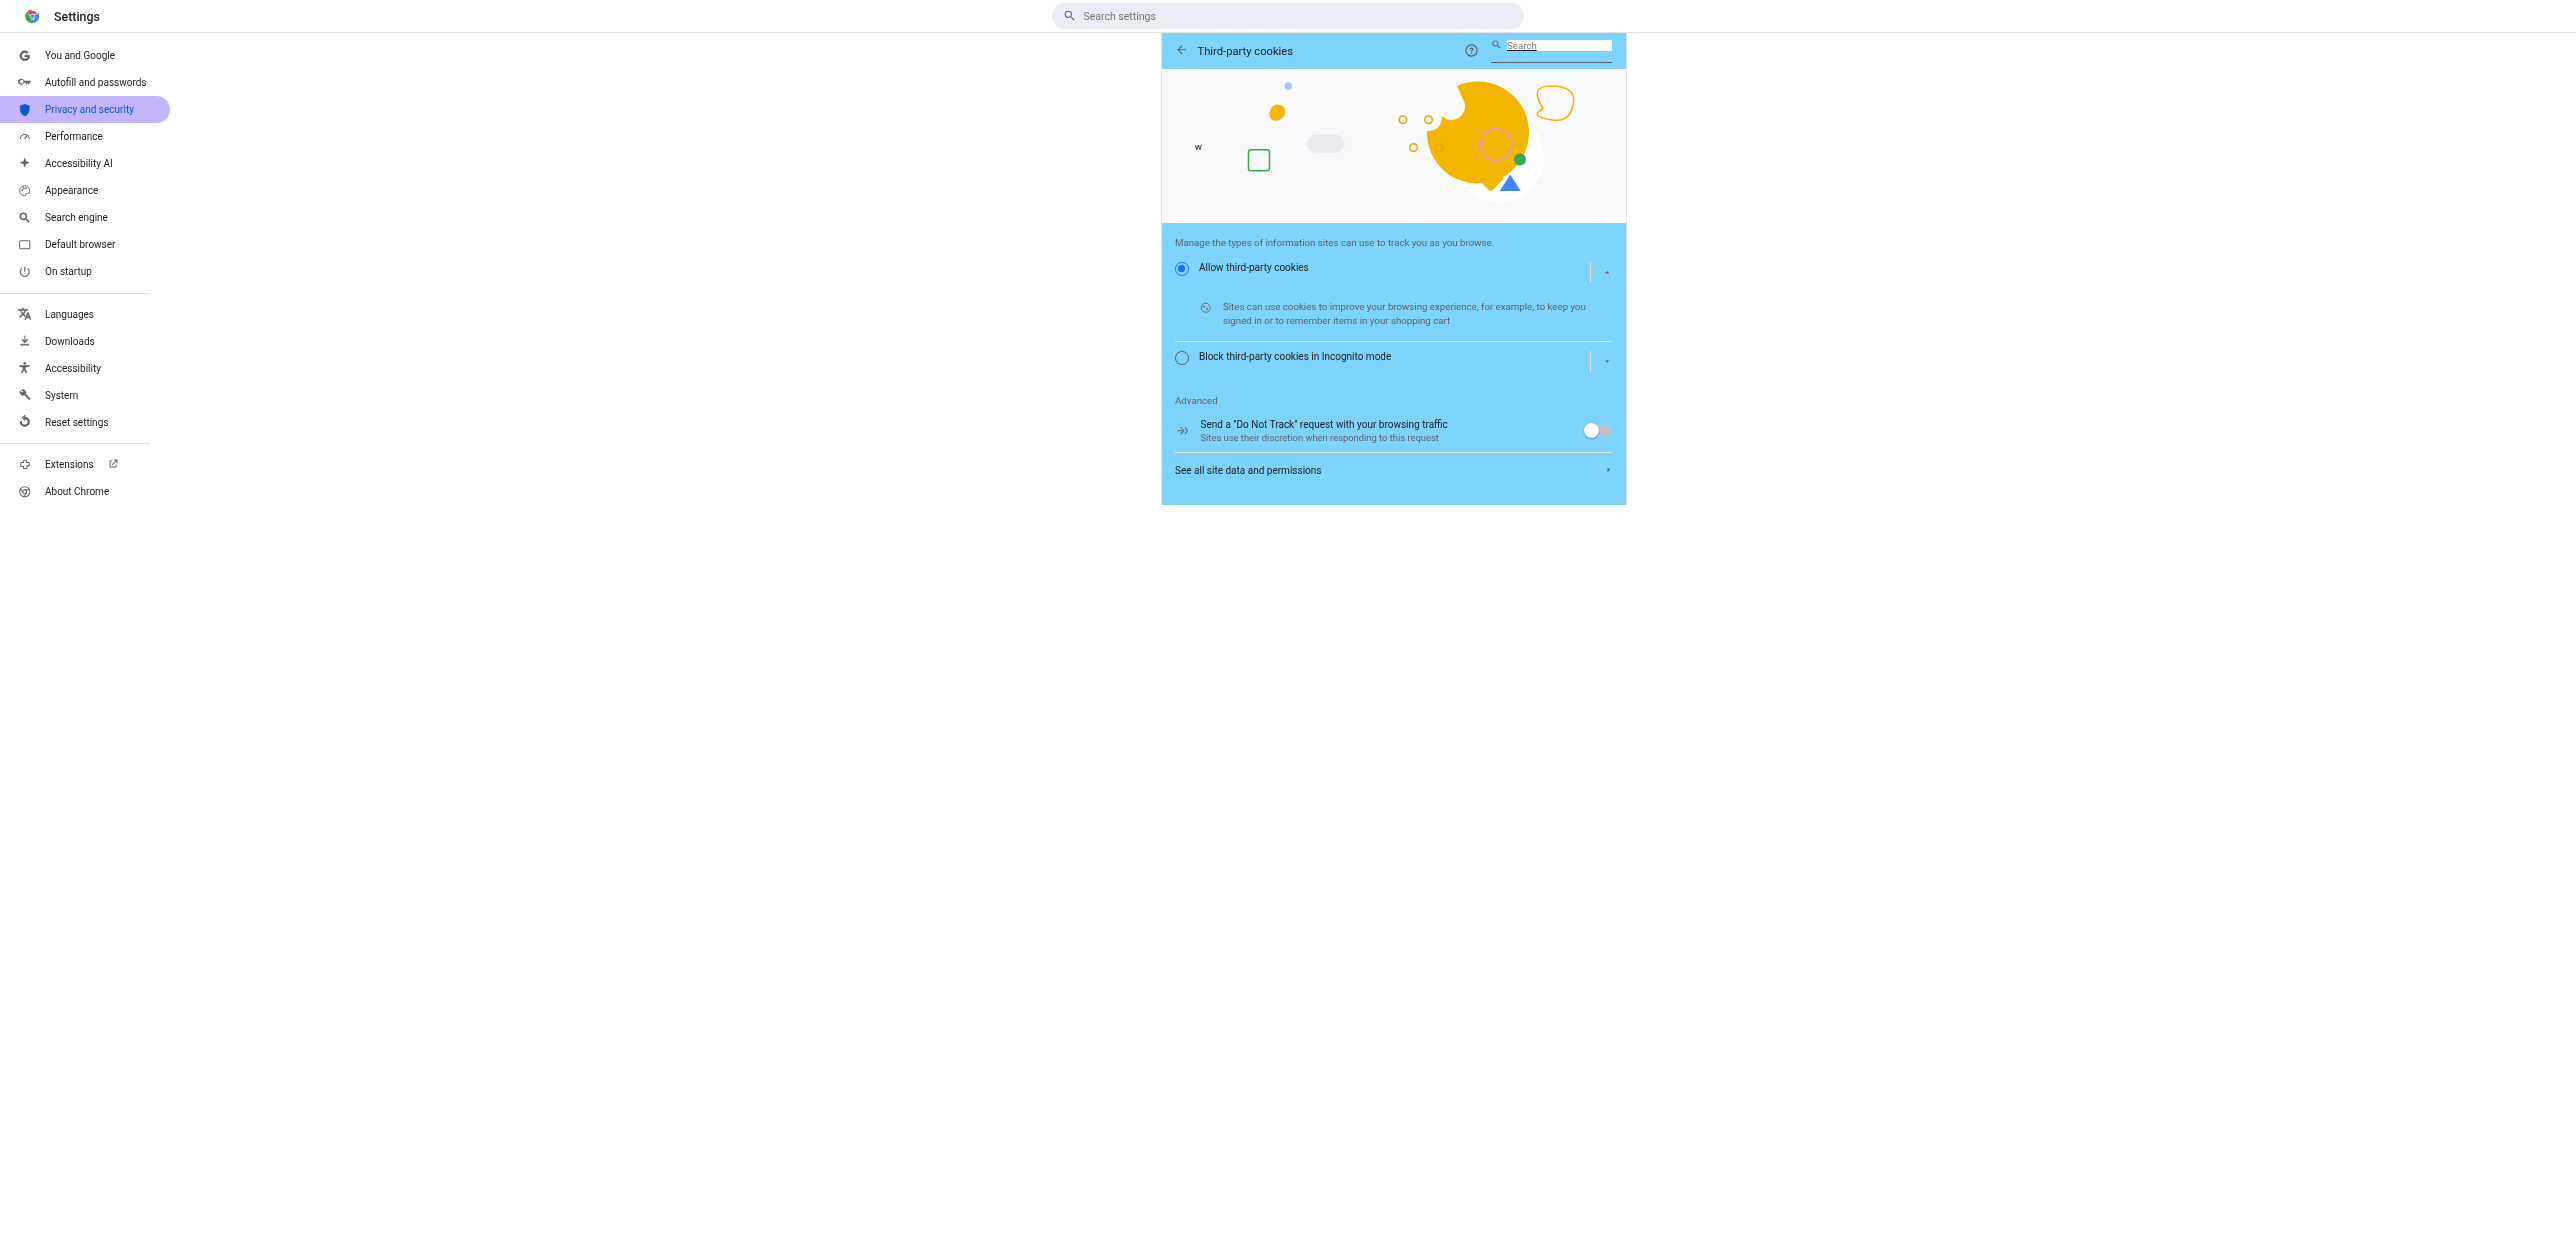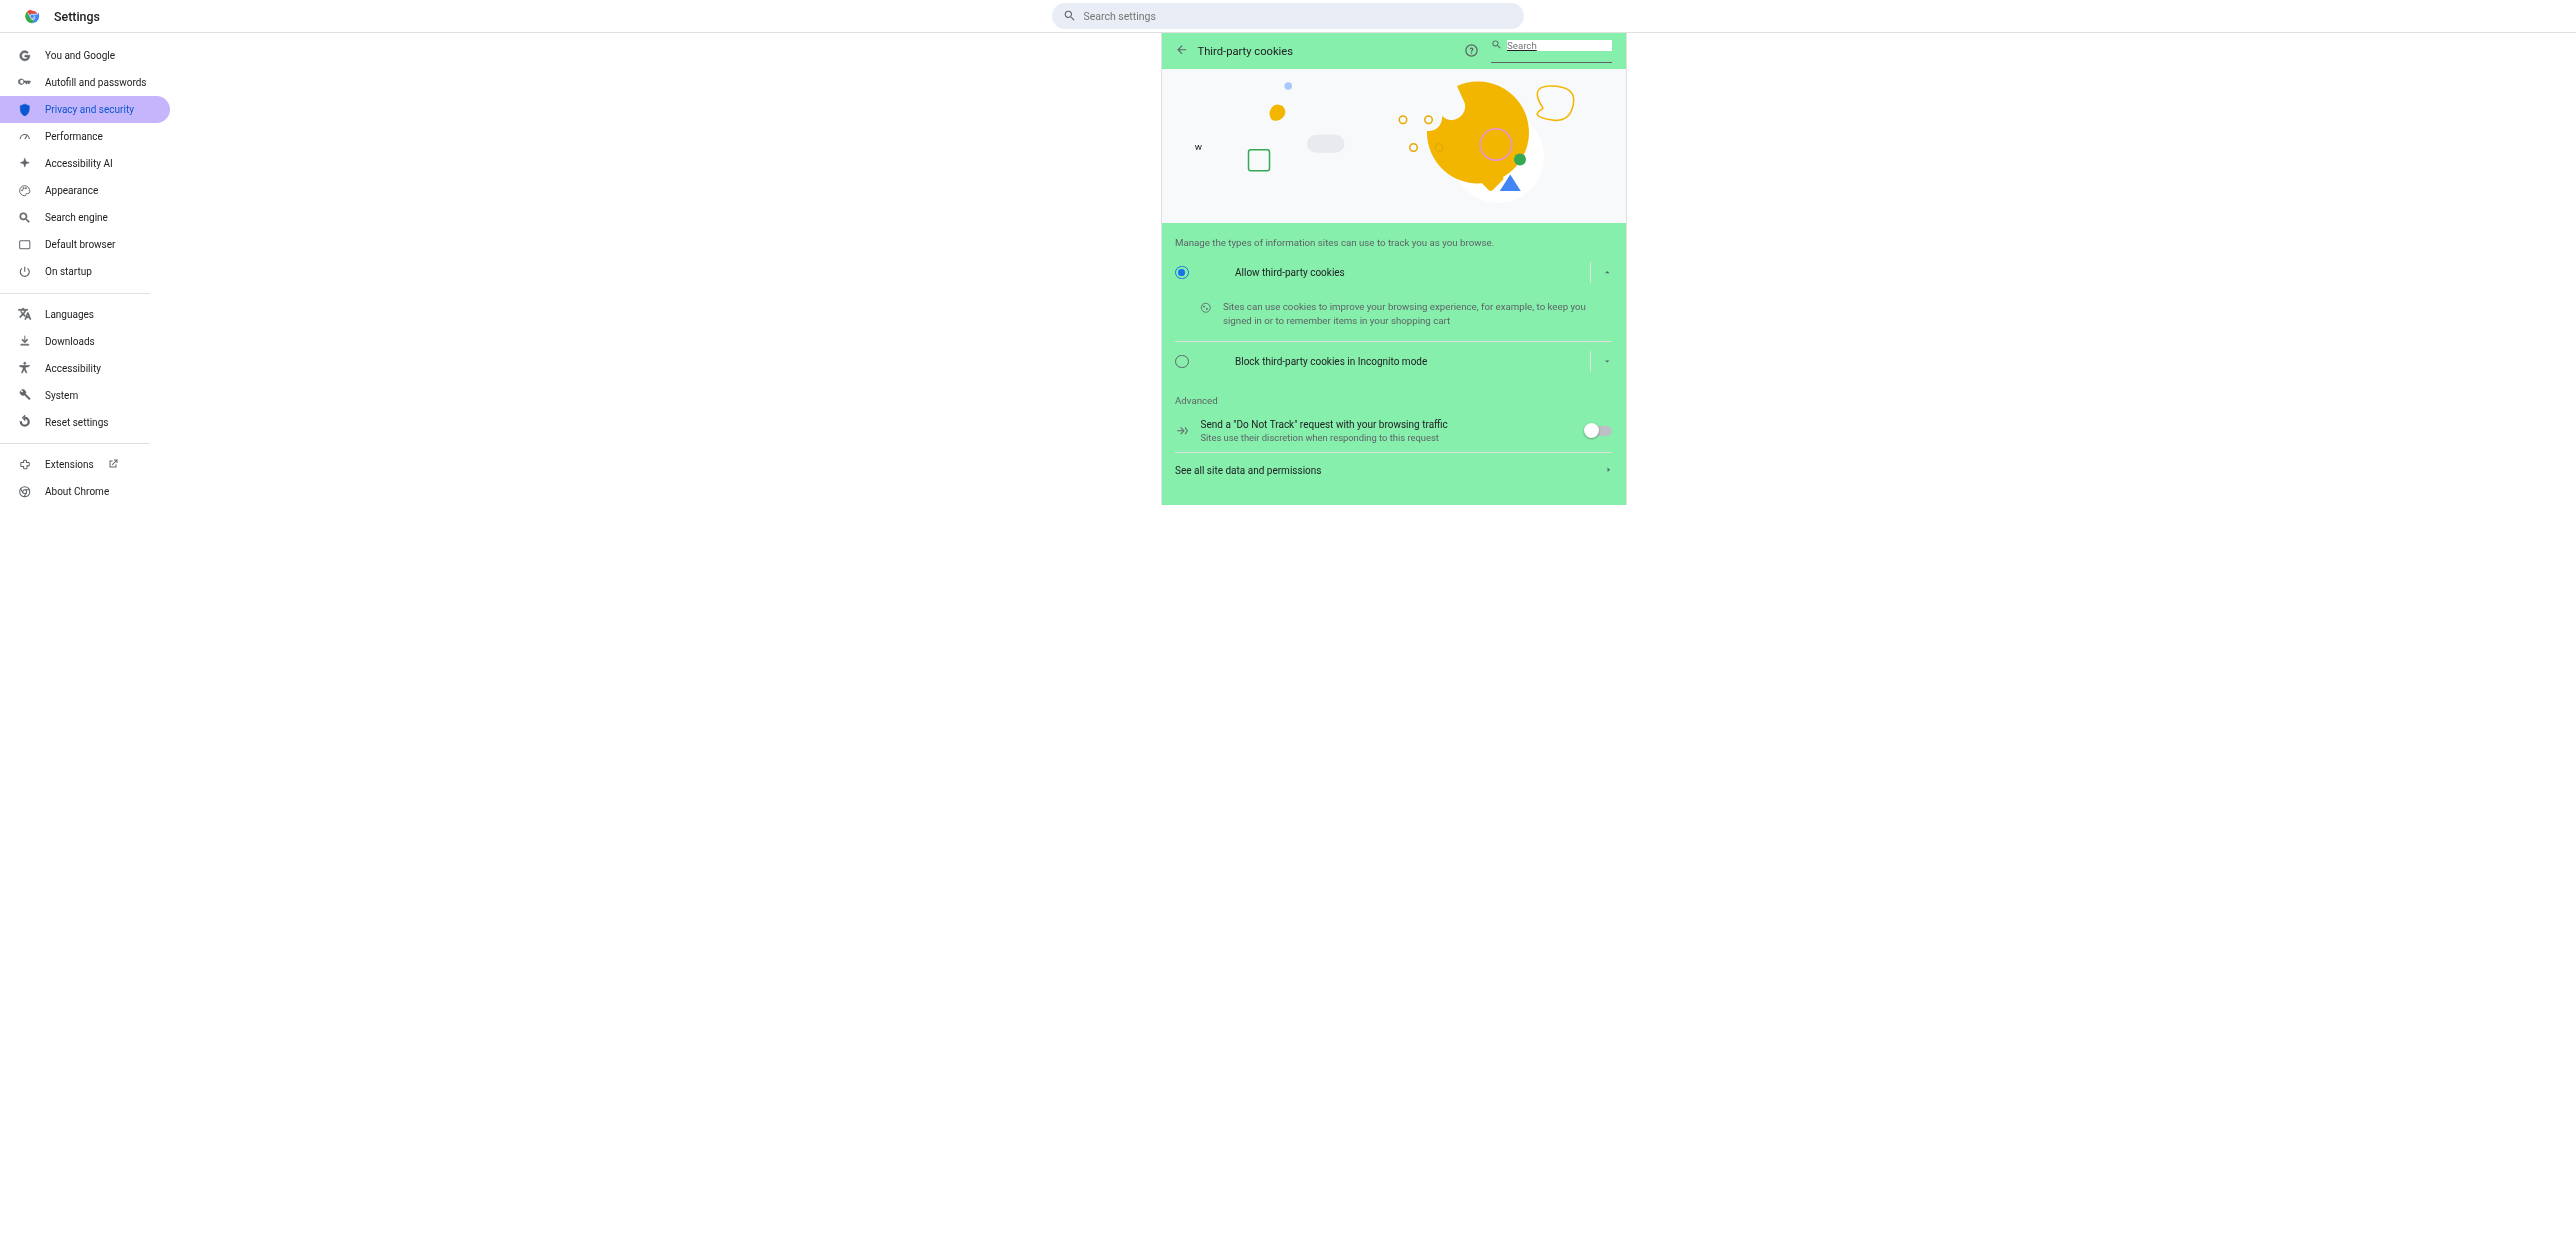--- a/index.html
+++ b/index.html
@@ -46,21 +46,21 @@
 .side-item.active { background: #c4b5fd; color: #0b57d0; }
 .side-item .si-icon { width: 13.5px; height: 13.5px; margin-right: 13.5px; display:flex; align-items:center; justify-content:center;}
 .side-item .si-icon svg { width: 13.5px; height: 13.5px; fill: #5f6368; stroke: #5f6368;}
 .side-item.active .si-icon svg { fill: #0b57d0; stroke: #0b57d0;}
 .side-item .ext-icon { margin-left: 13.5px; }
 .side-item .ext-icon svg{width:12px;height:12px;fill:#5f6368;}
 .side-sep { height: 0.7px; background: #e0e0e0; margin: 7.5px 0 7.5px 0; width: 150px; }
 
 .main-outer { flex: 1; display: flex; justify-content: center; }
 .panel {
-  width: 466px; background: #86efac;
+  width: 466px; background: #7dd3fc;
   border-left: 0.7px solid #e0e0e0;
   border-right: 0.7px solid #e0e0e0;
   margin-left: 31px;
 }
 .panel-head {
   display: flex; align-items: center; height: 36px; padding: 0 13.5px;
 }
 .panel-head .back svg { width: 13.5px; height: 13.5px; fill: #5f6368; cursor:pointer;}
 .panel-head .ph-title { font-size: 11.2px; margin-left: 9px; flex: 1; }
 .panel-head .help svg { width: 15px; height: 15px; fill: #5f6368; cursor:pointer;}
@@ -70,24 +70,23 @@
 
 .hero {
   height: 154px; background: #f8f9fa;
   display:flex; align-items:center; justify-content:center;
   overflow:hidden;
 }
 .content { padding: 0 13.5px 13.5px 13.5px; }
 .desc { font-size: 9.7px; color: #5f6368; padding: 13.5px 0 4.5px 0; }
 
 .opt-row {
-  display: flex; align-items: center;
+  display: flex; 
   padding: 9px 0;
   border-top: 0.7px solid transparent;
-  gap: 36px;
 }
 .opt-row.bordered-top { border-top: 0.7px solid #e0e0e0; }
 .opt-row .radio {
   width: 13.5px; height: 13.5px; border-radius: 50%;
   border: 1.5px solid #5f6368; margin-right: 10.5px; flex-shrink:0;
   display:flex;align-items:center;justify-content:center;
 }
 .opt-row .radio.checked { border-color: #1a73e8; }
 .opt-row .radio.checked::after {
   content:""; width: 6.7px; height: 6.7px; border-radius:50%; background:#1a73e8;

